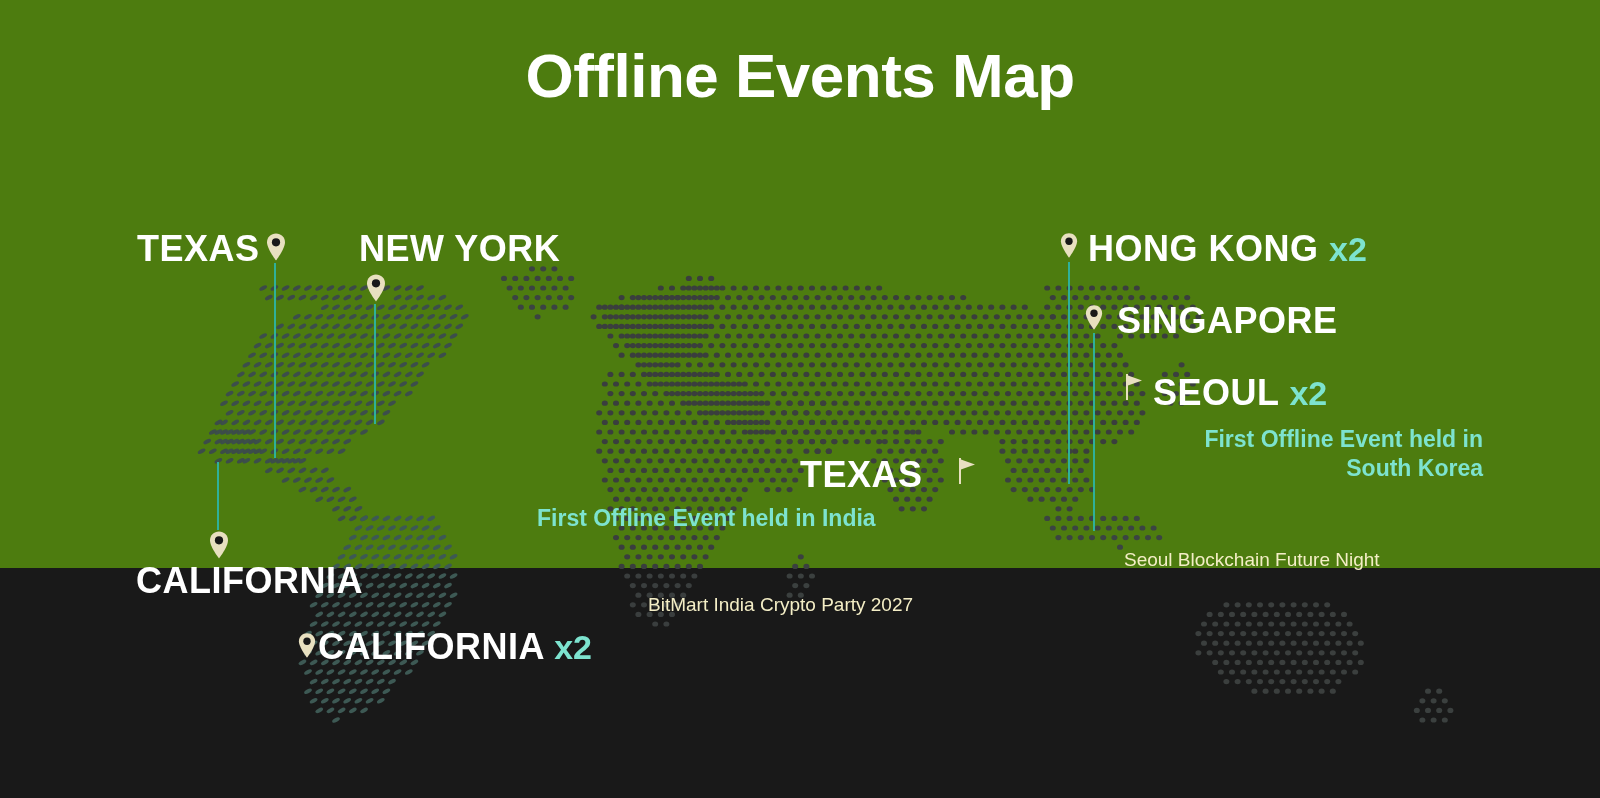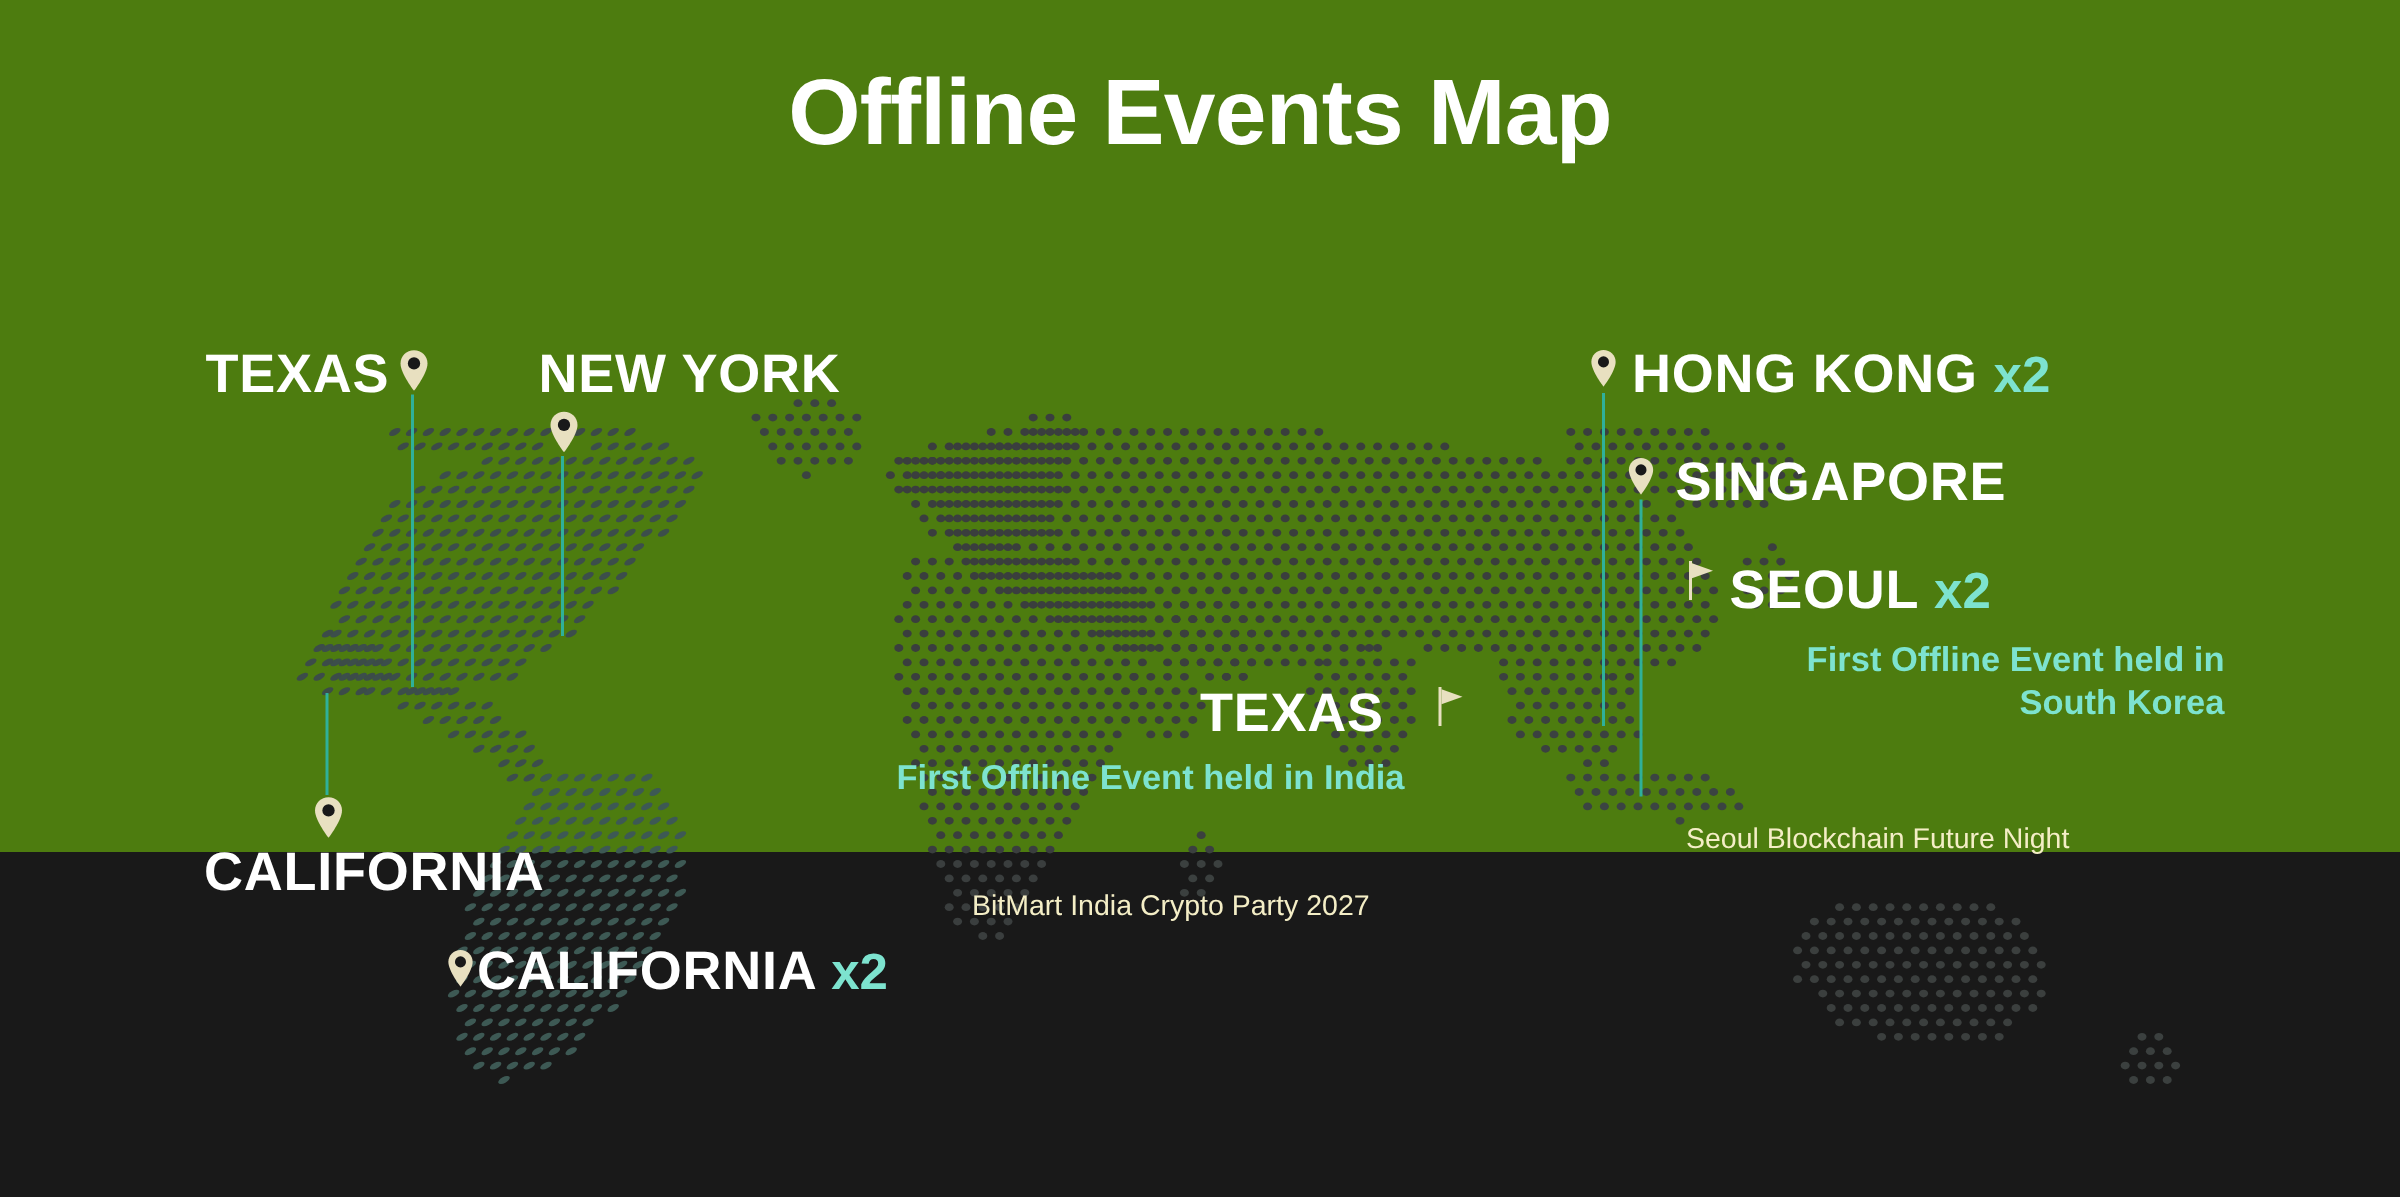--- a/index.html
+++ b/index.html
@@ -2136,21 +2136,21 @@
 
   <div class="lbl city" style="left:800px; top:454px;">
     <span>TEXAS</span>
   </div>
   <div class="marker" style="left:957px; top:458px;">
     <svg class="flag-svg" width="20" height="26" viewBox="0 0 20 26">
       <rect x="2" y="0" width="2" height="26" fill="#E8E0C0"></rect>
       <path d="M4 1.5 L18 6.5 L4 11.5 Z" fill="#E8E0C0"></path>
     </svg>
   </div>
-  <div class="desc" style="left:537px; top:504px; width:460px; text-align:center;">First Offline Event held in India</div>
+  <div class="desc" style="left:537px; top:504px; width:460px; text-align:left;">First Offline Event held in India</div>
   <div class="evt" style="left:648px; top:546px;">BitMart India Crypto Party 2027</div>
 
   <div class="marker" style="left:1059px; top:232px;">
     <svg class="pin-svg" width="20" height="27" viewBox="0 0 22 30">
       <path d="M11 1.5C6 1.5 2 5.4 2 10.3c0 6.6 9 18.2 9 18.2s9-11.6 9-18.2C20 5.4 16 1.5 11 1.5z" fill="#E8E0C0"></path>
       <circle cx="11" cy="10.3" r="4.1" fill="#191919"></circle>
     </svg>
   </div>
   <div class="line" style="left:1068px; top:262px; height:222px;"></div>
   <div class="lbl city" style="left:1088px; top:228px;">

